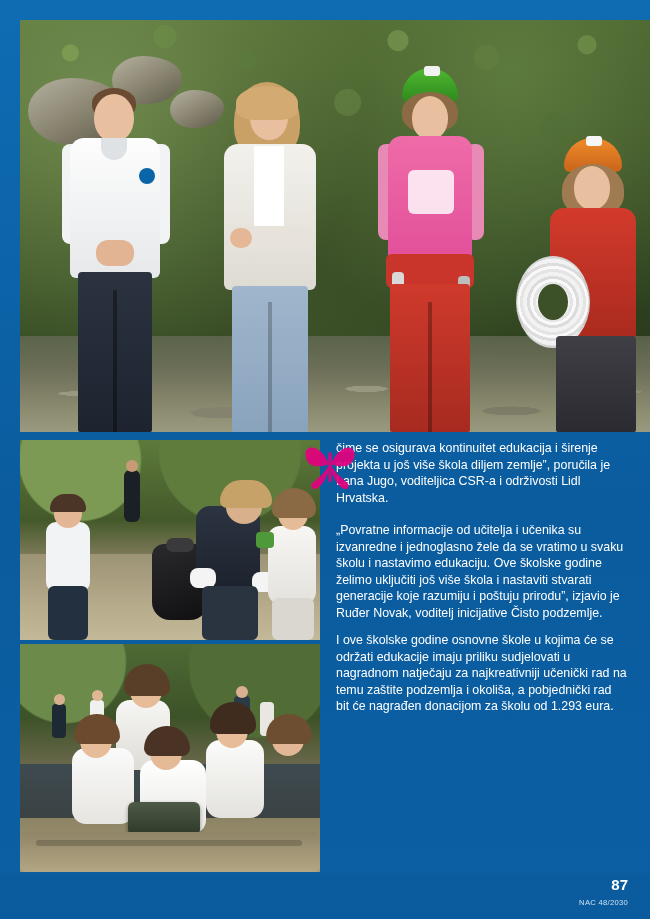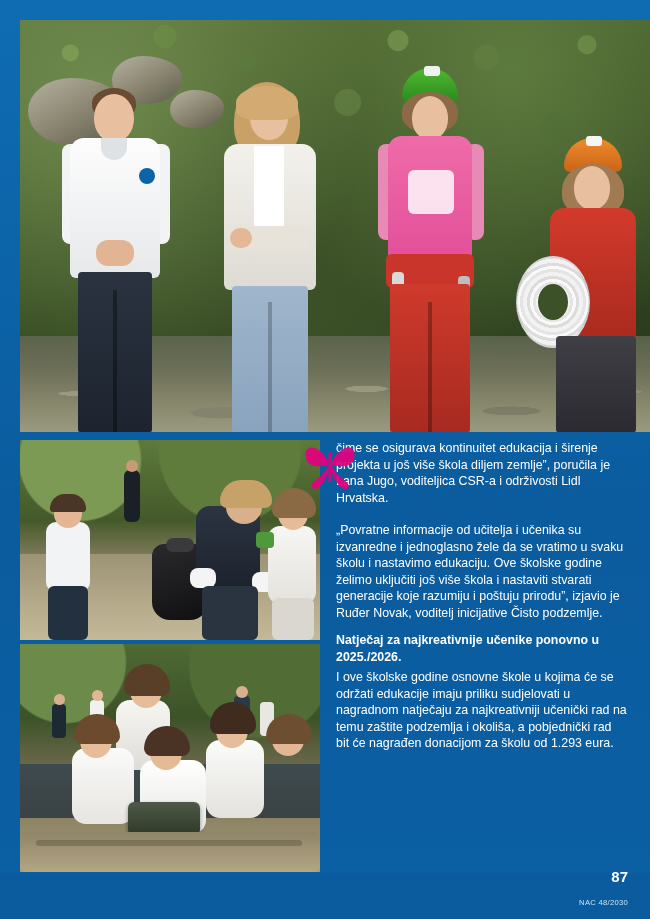--- a/index.html
+++ b/index.html
@@ -199,21 +199,21 @@
     font-weight: bold;
     margin-bottom: 4px !important;
   }
 
   
   .footer-bar {
     position: absolute; left: 0; right: 0; bottom: 0; height: 46px;
     background: #0a5c9e;
   }
   .page-num {
-    position: absolute; right: 22px; bottom: 34px;
+    position: absolute; right: 22px; bottom: 26px;
     color: #ffffff; font-size: 15px; font-weight: bold;
   }
   .issue {
     position: absolute; right: 22px; bottom: 12px;
     color: #cfe3f3; font-size: 7.6px; letter-spacing: .3px;
   }
 </style>
 </head>
 <body>
 
@@ -357,21 +357,20 @@
         <path d="M29 29 C21 44, 8 46, 12 52 C17 57, 27 44, 29 33 Z"></path>
         <path d="M31 29 C39 44, 52 46, 48 52 C43 57, 33 44, 31 33 Z"></path>
         <rect x="28.4" y="16" width="3.2" height="30" rx="1.6"></rect>
       </g>
     </svg>
   </div>
 
   <div class="text-col">
     <p class="lead">čime se osigurava kontinuitet edukacija i širenje projekta u još više škola diljem zemlje”, poručila je Lana Jugo, voditeljica CSR-a i održivosti Lidl Hrvatska.</p>
     <p>„Povratne informacije od učitelja i učenika su izvanredne i jednoglasno žele da se vratimo u svaku školu i nastavimo edukaciju. Ove školske godine želimo uključiti još više škola i nastaviti stvarati generacije koje razumiju i poštuju prirodu”, izjavio je Ruđer Novak, voditelj inicijative Čisto podzemlje.</p>
-    <p class="subhead">Natječaj za najkreativnije učenike ponovno u 2025./2026.</p>
     <p>I ove školske godine osnovne škole u kojima će se održati edukacije imaju priliku sudjelovati u nagradnom natječaju za najkreativniji učenički rad na temu zaštite podzemlja i okoliša, a pobjednički rad bit će nagrađen donacijom za školu od 1.293 eura.</p>
   </div>
 
   <div class="footer-bar"></div>
   <div class="page-num">87</div>
   <div class="issue">NAC 48/2030</div>
 
 </div>
 
 </body></html>

